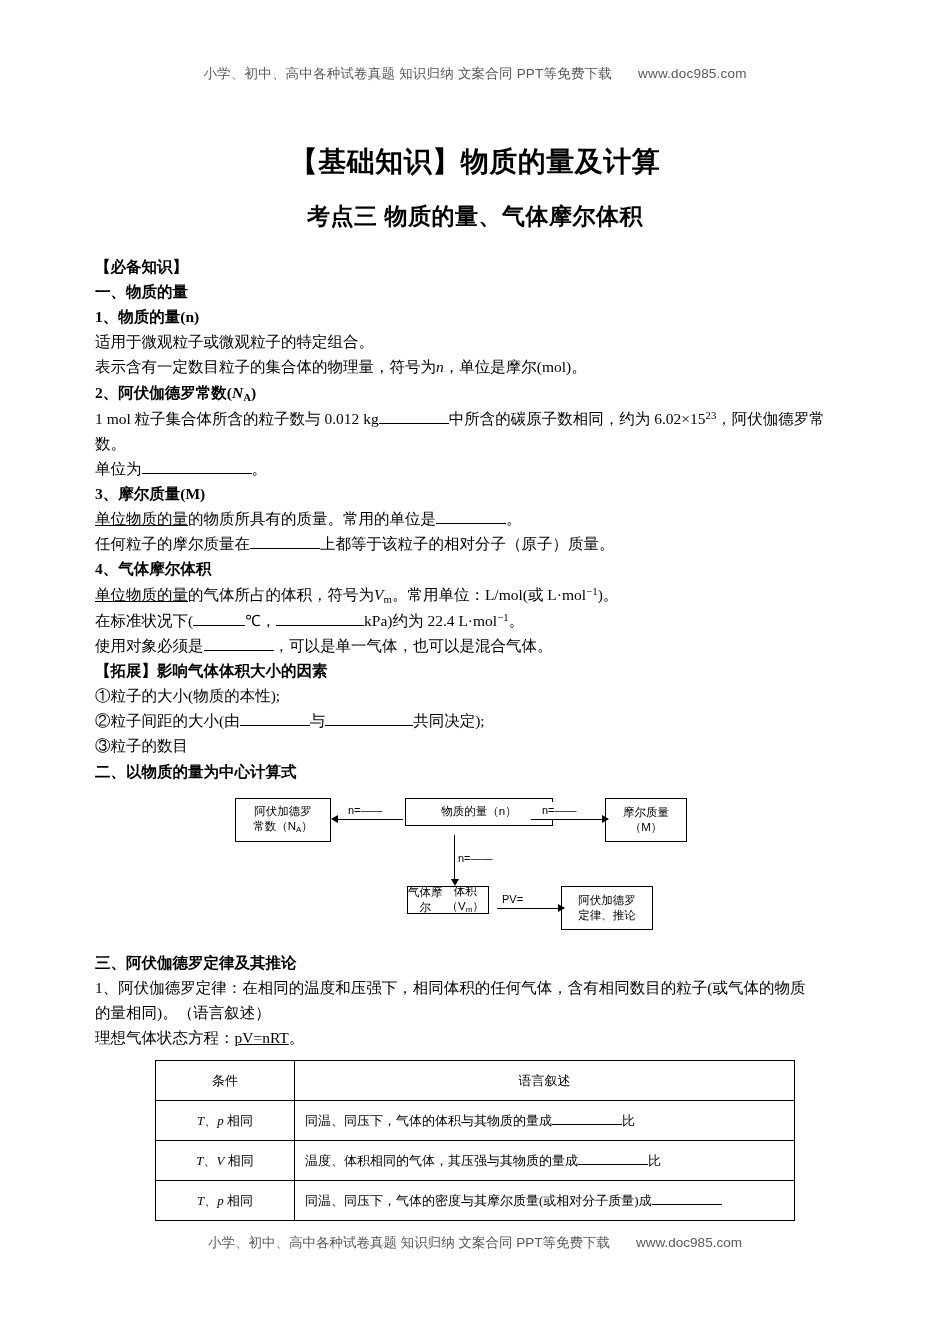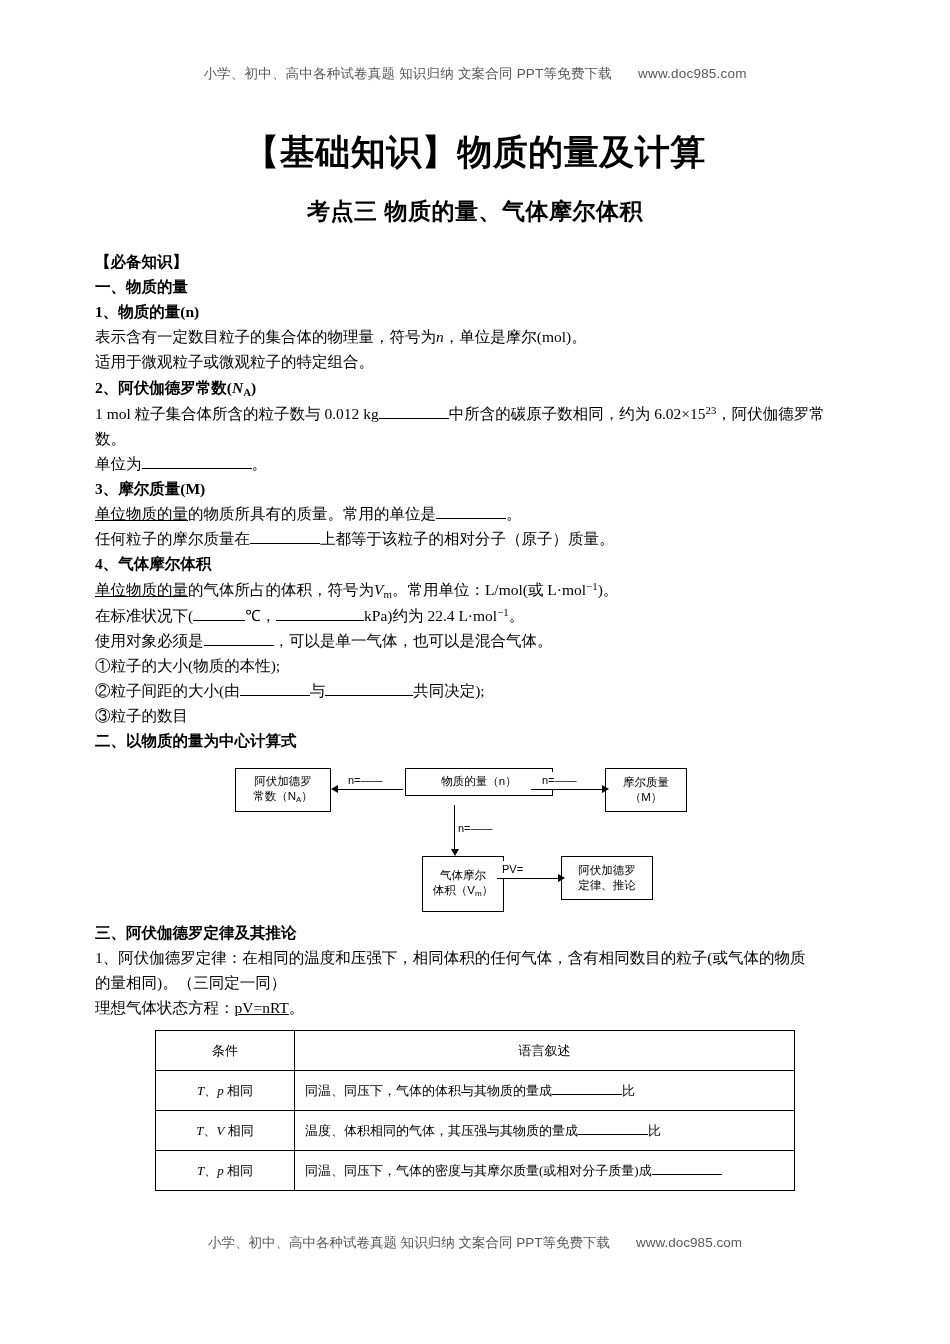--- a/index.html
+++ b/index.html
@@ -30,22 +30,22 @@
     padding-top: 65px;
     letter-spacing: 0.2px;
   }
   .watermark-top .site {
     margin-left: 26px;
   }
   .doc-title {
     text-align: center;
     font-family: "Liberation Sans", sans-serif;
     font-weight: bold;
-    font-size: 35px;
-    margin-top: 46px;
+    font-size: 28px;
+    margin-top: 60px;
     letter-spacing: 0.5px;
   }
   .doc-subtitle {
     text-align: center;
     font-family: "Liberation Sans", sans-serif;
     font-weight: bold;
     font-size: 23px;
     margin-top: 20px;
     letter-spacing: 0.5px;
   }
@@ -156,36 +156,37 @@
 
   <div class="doc-title">【基础知识】物质的量及计算</div>
   <div class="doc-subtitle">考点三   物质的量、气体摩尔体积</div>
 
   <div class="body-area">
 
     <p class="line b">【必备知识】</p>
     <p class="line b">一、物质的量</p>
 
     <p class="line b">1、物质的量(n)</p>
+    <p class="line">适用于微观粒子或微观粒子的特定组合。</p>
     <p class="line"><span>表示含有一定数目粒子的集合体的物理量，符号为</span><span class="ital">n</span><span>，单位是摩尔(mol)。</span></p>
-    <p class="line">适用于微观粒子或微观粒子的特定组合。</p>
 
     <p class="line b"><span>2、阿伏伽德罗常数(</span><span class="ital">N</span><sub>A</sub><span>)</span></p>
     <p class="line"><span>1 mol 粒子集合体所含的粒子数与 0.012 kg</span><span class="blank w3"></span><span>中所含的碳原子数相同，约为 6.02×15</span><sup>23</sup><span>，阿伏伽德罗常数。</span></p>
     <p class="line"><span>单位为</span><span class="blank w5"></span><span>。</span></p>
 
     <p class="line b">3、摩尔质量(M)</p>
     <p class="line"><span class="u">单位物质的量</span><span>的物质所具有的质量。常用的单位是</span><span class="blank w3"></span><span>。</span></p>
     <p class="line"><span>任何粒子的摩尔质量在</span><span class="blank w3"></span><span>上都等于该粒子的相对分子（原子）质量。</span></p>
 
     <p class="line b">4、气体摩尔体积</p>
     <p class="line"><span class="u">单位物质的量</span><span>的气体所占的体积，符号为</span><span class="ital">V</span><sub>m</sub><span>。常用单位：L/mol(或 L·mol</span><sup>−1</sup><span>)。</span></p>
     <p class="line"><span>在标准状况下(</span><span class="blank w2"></span><span>℃，</span><span class="blank w4"></span><span>kPa)约为 22.4 L·mol</span><sup>−1</sup><span>。</span></p>
     <p class="line"><span>使用对象必须是</span><span class="blank w3"></span><span>，可以是单一气体，也可以是混合气体。</span></p>
 
+    <p class="line b">【拓展】影响气体体积大小的因素</p>
     <p class="line">①粒子的大小(物质的本性);</p>
     <p class="line"><span>②粒子间距的大小(由</span><span class="blank w3"></span><span>与</span><span class="blank w4"></span><span>共同决定);</span></p>
     <p class="line">③粒子的数目</p>
 
     <p class="line b">二、以物质的量为中心计算式</p>
 
     <div class="diagram">
 
       <div class="dbox" style="left:310px; top:8px; width:148px; height:28px;">
         <span>物质的量（n）</span>
@@ -194,21 +195,21 @@
       <div class="dbox" style="left:140px; top:8px; width:96px; height:44px; flex-direction:column;">
         <span>阿伏加德罗</span>
         <span><span>常数（N</span><sub>A</sub><span>）</span></span>
       </div>
 
       <div class="dbox" style="left:510px; top:8px; width:82px; height:44px; flex-direction:column;">
         <span>摩尔质量</span>
         <span>（M）</span>
       </div>
 
-      <div class="dbox" style="left:327px; top:96px; width:82px; height:56px; flex-direction:column;">
+      <div class="dbox" style="left:312px; top:96px; width:82px; height:28px; flex-direction:row;">
         <span>气体摩尔</span>
         <span><span>体积（V</span><sub>m</sub><span>）</span></span>
       </div>
 
       <div class="dbox" style="left:466px; top:96px; width:92px; height:44px; flex-direction:column;">
         <span>阿伏加德罗</span>
         <span>定律、推论</span>
       </div>
 
       <div class="darrow" style="left:238px; top:29px; width:70px; height:1px;"></div>
@@ -224,21 +225,21 @@
       <div class="arrow-head" style="left:463px; top:114.5px; border-top:4px solid transparent; border-bottom:4px solid transparent; border-left:7px solid #000;"></div>
 
       <div class="dlabel" style="left:252px; top:12px;">n=——</div>
       <div class="dlabel" style="left:446px; top:12px;">n=——</div>
       <div class="dlabel" style="left:362px; top:60px;">n=——</div>
       <div class="dlabel" style="left:406px; top:101px;">PV=</div>
     </div>
 
     <p class="line b" style="margin-top:10px;">三、阿伏伽德罗定律及其推论</p>
     <p class="line">1、阿伏伽德罗定律：在相同的温度和压强下，相同体积的任何气体，含有相同数目的粒子(或气体的物质</p>
-    <p class="line">的量相同)。（三同定一同）</p>
+    <p class="line">的量相同)。（语言叙述）</p>
     <p class="line"><span>理想气体状态方程：</span><span class="u">pV=nRT</span><span>。</span></p>
 
     <table class="rules">
       <tbody>
           <tr>
         <th class="c1">条件</th>
         <th style="text-align:center;">语言叙述</th>
       </tr>
       <tr>
         <td class="c1"><span class="ital">T</span><span>、</span><span class="ital">p</span><span> 相同</span></td>

